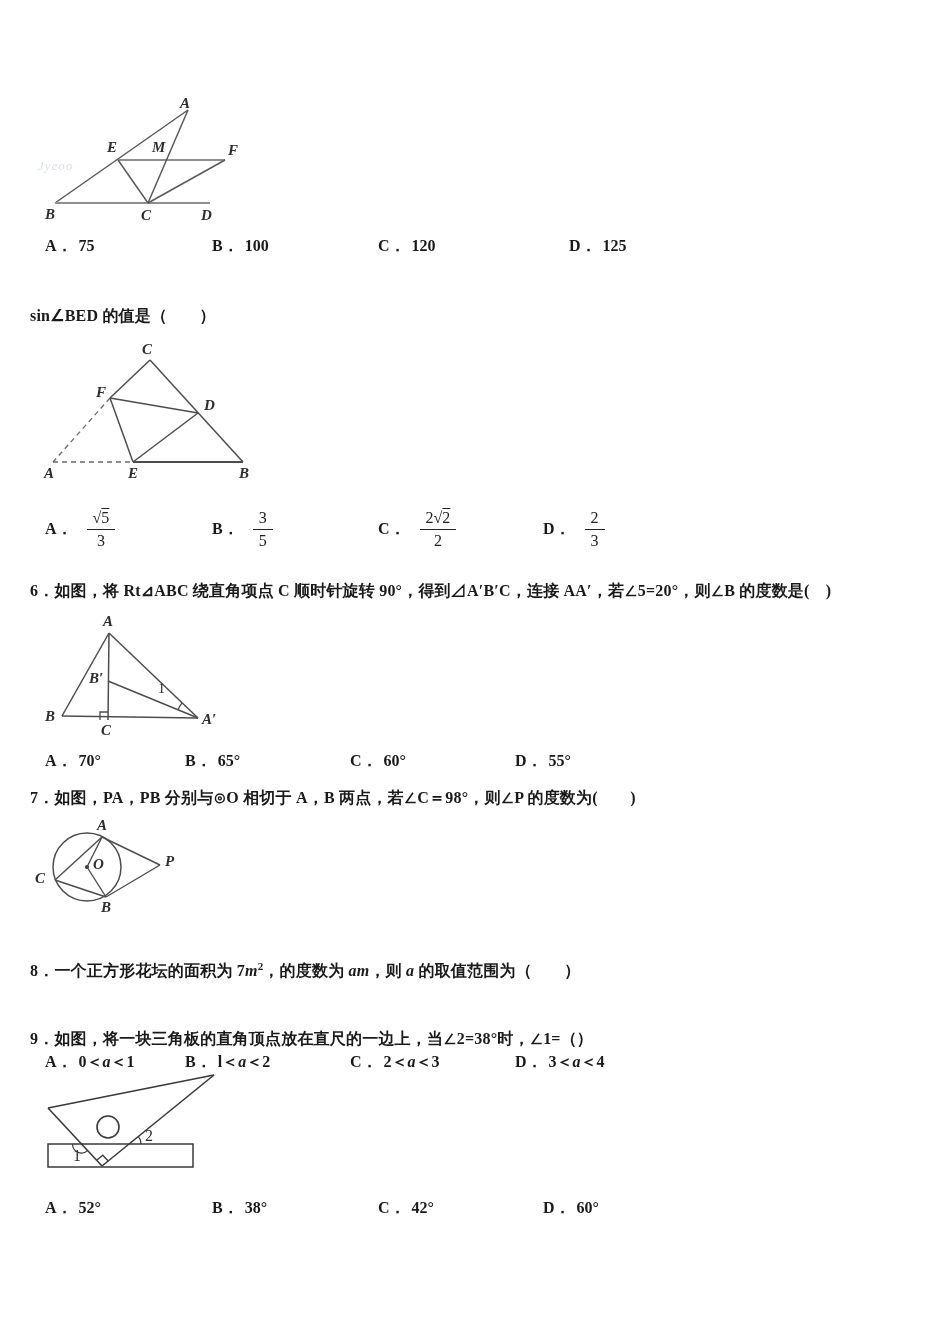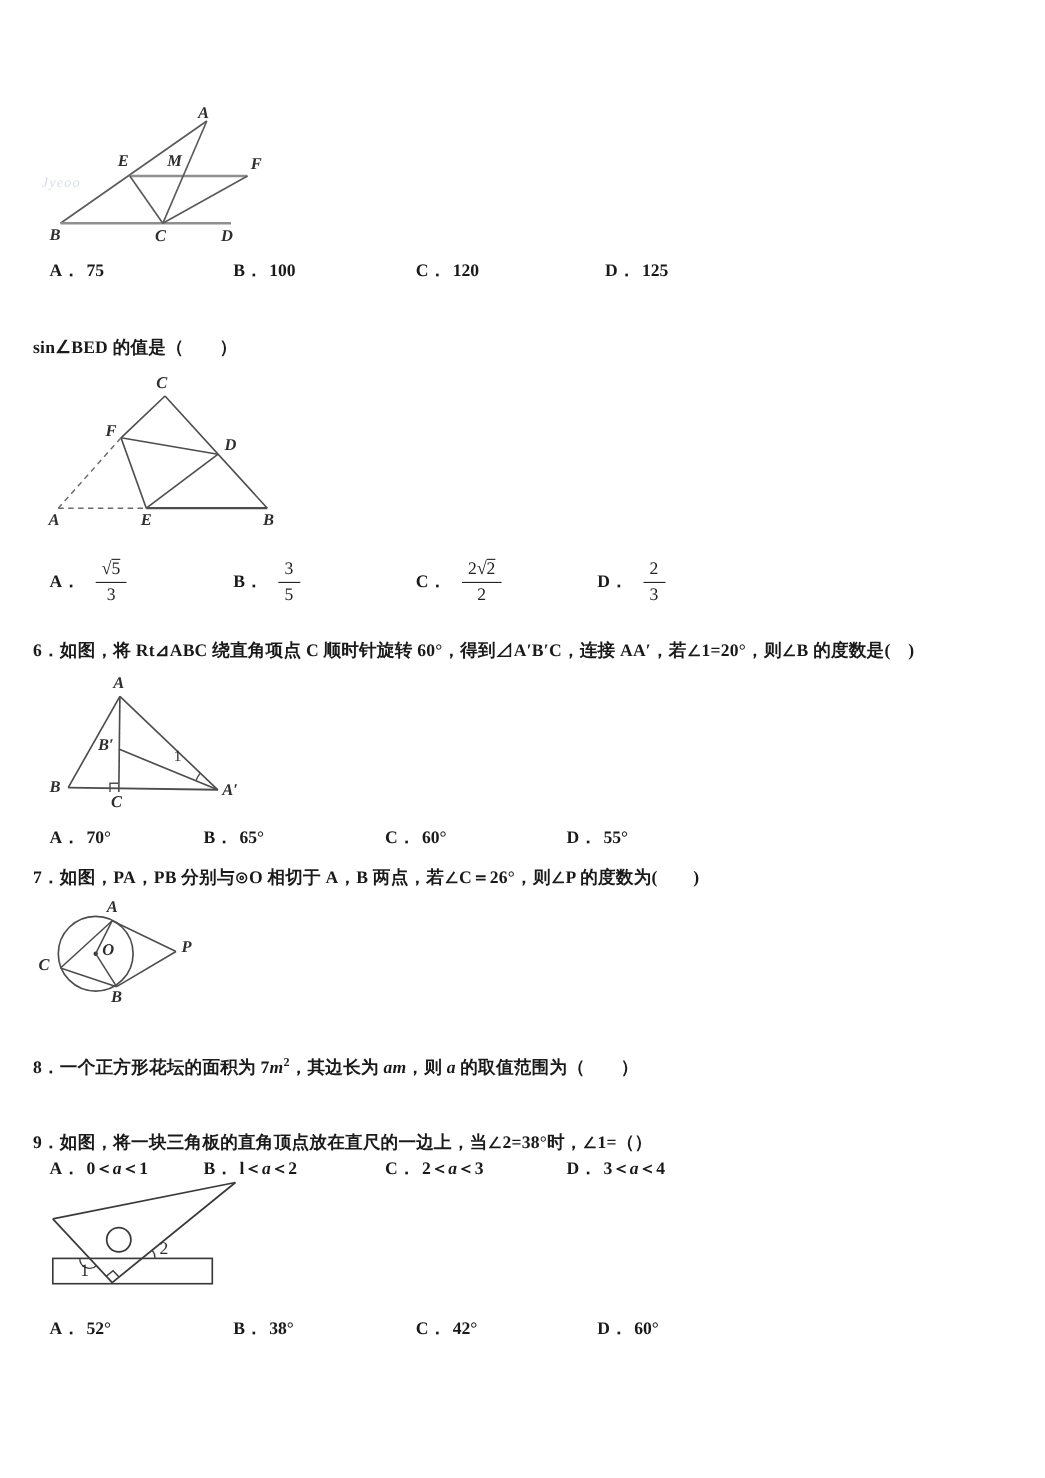--- a/index.html
+++ b/index.html
@@ -50,21 +50,21 @@
     <span class="flabel" style="left:198px;top:45px">F</span>
     <span class="flabel" style="left:15px;top:109px">B</span>
     <span class="flabel" style="left:111px;top:110px">C</span>
     <span class="flabel" style="left:171px;top:110px">D</span>
   </div>
 
   <div class="optrow" style="top:236px">
     <span class="opt" style="left:45px"><span class="olabel">A．</span><span>75</span></span>
     <span class="opt" style="left:212px"><span class="olabel">B．</span><span>100</span></span>
     <span class="opt" style="left:378px"><span class="olabel">C．</span><span>120</span></span>
-    <span class="opt" style="left:550px"><span class="olabel">D．</span><span>125</span></span>
+    <span class="opt" style="left:569px"><span class="olabel">D．</span><span>125</span></span>
   </div>
 
   <div class="qtext" style="top:306px">sin∠BED 的值是（　　）</div>
 
   <div class="figure" style="left:30px;top:342px;width:235px;height:140px">
     <svg width="235" height="140" viewBox="0 0 235 140">
       <line x1="120" y1="18" x2="80" y2="56" stroke="#4d4d4d" stroke-width="1.5"></line>
       <line x1="120" y1="18" x2="213" y2="120" stroke="#4d4d4d" stroke-width="1.5"></line>
       <line x1="80" y1="56" x2="168" y2="71" stroke="#4d4d4d" stroke-width="1.5"></line>
       <line x1="80" y1="56" x2="103" y2="120" stroke="#4d4d4d" stroke-width="1.5"></line>
@@ -105,21 +105,21 @@
     </span>
     <span class="fopt" style="left:543px">
       <span class="olabel">D．</span>
       <span class="frac">
         <span class="num"><span>2</span></span>
         <span class="den">3</span>
       </span>
     </span>
   </div>
 
-  <div class="qtext" style="top:581px">6．如图，将 Rt⊿ABC 绕直角项点 C 顺时针旋转 60°，得到⊿A′B′C，连接 AA′，若∠1=20°，则∠B 的度数是(　)</div>
+  <div class="qtext" style="top:581px">6．如图，将 Rt⊿ABC 绕直角项点 C 顺时针旋转 90°，得到⊿A′B′C，连接 AA′，若∠5=20°，则∠B 的度数是(　)</div>
 
   <div class="figure" style="left:40px;top:616px;width:200px;height:128px">
     <svg width="200" height="128" viewBox="0 0 200 128">
       <line x1="69" y1="17" x2="22" y2="100" stroke="#4d4d4d" stroke-width="1.5"></line>
       <line x1="22" y1="100" x2="158" y2="102" stroke="#4d4d4d" stroke-width="1.7"></line>
       <line x1="69" y1="17" x2="68" y2="104" stroke="#4d4d4d" stroke-width="1.5"></line>
       <line x1="69" y1="17" x2="158" y2="102" stroke="#4d4d4d" stroke-width="1.5"></line>
       <line x1="68" y1="65" x2="158" y2="102" stroke="#4d4d4d" stroke-width="1.5"></line>
       <path d="M60,104 L60,96 L68,96" fill="none" stroke="#4d4d4d" stroke-width="1.3"></path>
       <path d="M142,87 A22,22 0 0 0 138,94" fill="none" stroke="#4d4d4d" stroke-width="1.2"></path>
@@ -132,21 +132,21 @@
     <span class="flabel fnum" style="left:118px;top:66px">1</span>
   </div>
 
   <div class="optrow" style="top:751px">
     <span class="opt" style="left:45px"><span class="olabel">A．</span><span>70°</span></span>
     <span class="opt" style="left:185px"><span class="olabel">B．</span><span>65°</span></span>
     <span class="opt" style="left:350px"><span class="olabel">C．</span><span>60°</span></span>
     <span class="opt" style="left:515px"><span class="olabel">D．</span><span>55°</span></span>
   </div>
 
-  <div class="qtext" style="top:788px">7．如图，PA，PB 分别与⊙O 相切于 A，B 两点，若∠C＝26°，则∠P 的度数为(　　)</div>
+  <div class="qtext" style="top:788px">7．如图，PA，PB 分别与⊙O 相切于 A，B 两点，若∠C＝98°，则∠P 的度数为(　　)</div>
 
   <div class="figure" style="left:30px;top:818px;width:180px;height:102px">
     <svg width="180" height="102" viewBox="0 0 180 102">
       <circle cx="57" cy="49" r="34" fill="none" stroke="#4d4d4d" stroke-width="1.5"></circle>
       <circle cx="57" cy="49" r="2" fill="#333"></circle>
       <line x1="72" y1="19" x2="130" y2="47" stroke="#4d4d4d" stroke-width="1.4"></line>
       <line x1="76" y1="79" x2="130" y2="47" stroke="#4d4d4d" stroke-width="1.4"></line>
       <line x1="25" y1="62" x2="72" y2="19" stroke="#4d4d4d" stroke-width="1.4"></line>
       <line x1="25" y1="62" x2="76" y2="79" stroke="#4d4d4d" stroke-width="1.4"></line>
       <line x1="57" y1="49" x2="72" y2="19" stroke="#4d4d4d" stroke-width="1.4"></line>
@@ -154,21 +154,21 @@
     </svg>
     <span class="flabel" style="left:67px;top:0px">A</span>
     <span class="flabel" style="left:5px;top:53px">C</span>
     <span class="flabel" style="left:71px;top:82px">B</span>
     <span class="flabel" style="left:63px;top:39px">O</span>
     <span class="flabel" style="left:135px;top:36px">P</span>
   </div>
 
 
   <div class="qtext" style="top:960px">
-    <span>8．一个正方形花坛的面积为 7</span><i class="v">m</i><sup>2</sup><span>，其边长为 </span><i class="v">am</i><span>，则 </span><i class="v">a</i><span> 的取值范围为（　　）</span>
+    <span>8．一个正方形花坛的面积为 7</span><i class="v">m</i><sup>2</sup><span>，的度数为 </span><i class="v">am</i><span>，则 </span><i class="v">a</i><span> 的取值范围为（　　）</span>
   </div>
 
   <div class="optrow" style="top:1052px">
     <span class="opt" style="left:45px"><span class="olabel">A．</span><span>0＜</span><i class="v">a</i><span>＜1</span></span>
     <span class="opt" style="left:185px"><span class="olabel">B．</span><span>l＜</span><i class="v">a</i><span>＜2</span></span>
     <span class="opt" style="left:350px"><span class="olabel">C．</span><span>2＜</span><i class="v">a</i><span>＜3</span></span>
     <span class="opt" style="left:515px"><span class="olabel">D．</span><span>3＜</span><i class="v">a</i><span>＜4</span></span>
   </div>
 
   <div class="qtext" style="top:1029px">9．如图，将一块三角板的直角顶点放在直尺的一边上，当∠2=38°时，∠1=（）</div>

